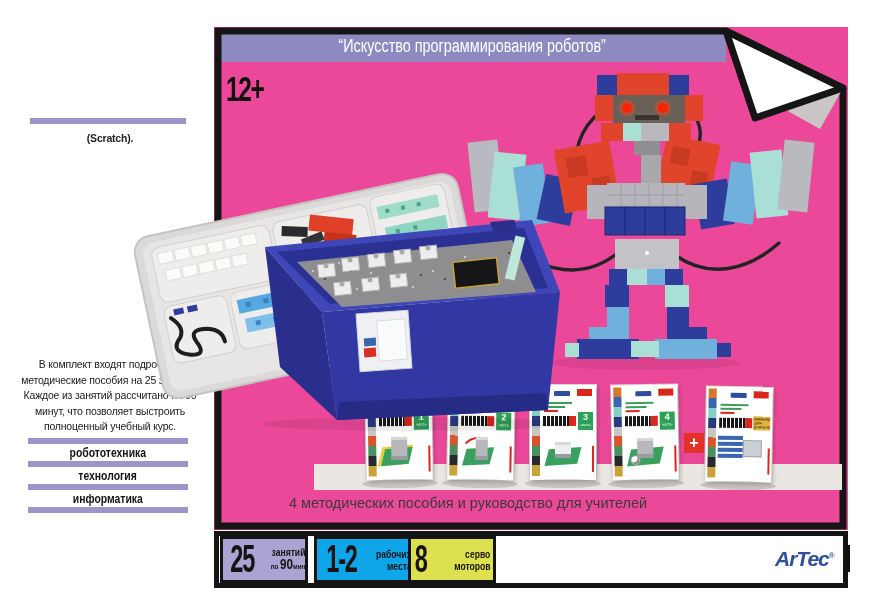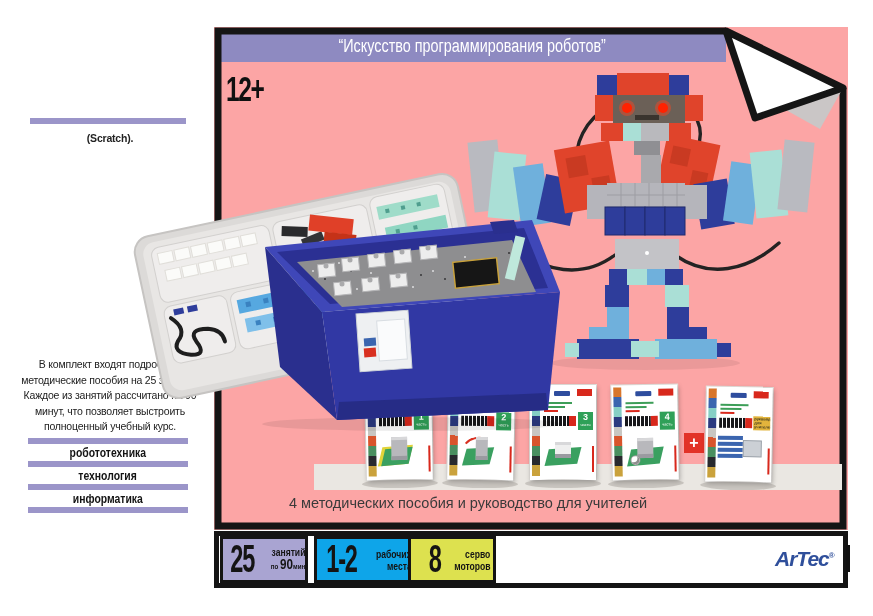--- a/index.html
+++ b/index.html
@@ -11,21 +11,21 @@
   .sb-bar { position:absolute; left:30px; width:156px; height:6px; background:#9b95c9; }
   .sb-p { position:absolute; left:10px; width:200px; text-align:center; font-size:10.5px;
           line-height:15.5px; color:#222; font-weight:500; letter-spacing:-0.2px; }
   .sb-p b { display:block; }
   .subjects { position:absolute; left:28px; top:438px; width:160px; }
   .subj-bar { height:6px; background:#9b95c9; }
   .subj-label { height:17px; line-height:17px; text-align:center; font-size:13px;
                 font-weight:700; color:#141414; }
 
   
-  .main-box { position:absolute; left:214px; top:27px; width:634px; height:503px; background:#fca5a5; }
+  .main-box { position:absolute; left:214px; top:27px; width:634px; height:503px; background:#ec4899; }
   .banner { position:absolute; left:4px; top:4px; width:508px; height:31px; background:#8e8ac1;
             display:flex; align-items:center; justify-content:center; color:#fff; font-size:18px;
             font-weight:500; }
   .outline-svg { position:absolute; left:0; top:0; width:634px; height:503px; pointer-events:none; }
   .age { position:absolute; left:12px; top:42px; font-size:35px; font-weight:700; color:#101010; }
   .age .cond { transform:scaleX(0.7); transform-origin:left center; letter-spacing:-2px; }
 
   .robot-svg { position:absolute; left:255px; top:30px; width:344px; height:320px; overflow:visible; }
   .tray-svg { position:absolute; left:112px; top:152px; width:458px; height:278px; overflow:visible; }
 
@@ -74,21 +74,21 @@
              font-size:14.5px; color:#3a3a3a; }
 
   
   .strip { position:absolute; left:214px; top:531px; width:634px; height:57px;
            border:5px solid #141414; background:#fff; }
   .badge { position:absolute; top:0; height:47px; border:3px solid #141414; display:flex; }
   .badge-1 { left:1px;  width:88px; background:#a9a4d2; }
   .badge-2 { left:95px; width:100px; background:#0ea5e9; }
   .badge-3 { left:189px;width:88px; background:#dde14f; }
   .badge-num { flex:0 0 40%; font-size:38px; line-height:41px; font-weight:600; color:#141414;
-               text-align:right; }
+               text-align:left; }
   .badge-num .cond { transform:scaleX(0.62); transform-origin:center; letter-spacing:-2px; }
   .badge-txt { flex:1; display:flex; flex-direction:column; justify-content:center;
                align-items:flex-end; padding-right:5px; font-weight:700; color:#141414; }
   .badge-txt .row { font-size:11px; line-height:12px; }
   .badge-txt .cond { transform:scaleX(0.78); transform-origin:right center; }
   .b1-sm { font-size:8px; } .b1-md { font-size:15px; }
   .logo { position:absolute; left:524px; top:9px; display:flex; align-items:center; }
   .artec { font-size:21px; font-weight:700; font-style:italic; color:#2f4f9b; letter-spacing:-1px;margin-left:32px; }
   .reg { font-size:8px; vertical-align:super; color:#2f4f9b; font-style:normal; font-weight:700; }
   .logo-bar { display:inline-block; width:4px; height:27px; background:#111; margin-left:12px; }

